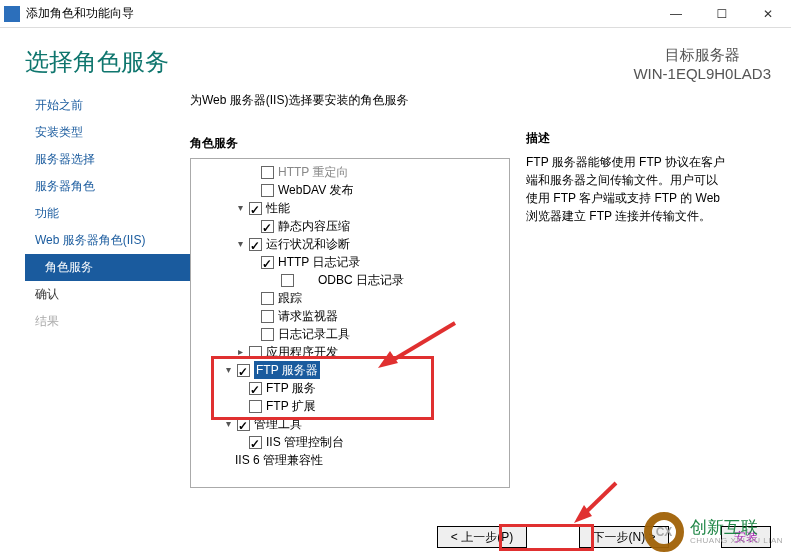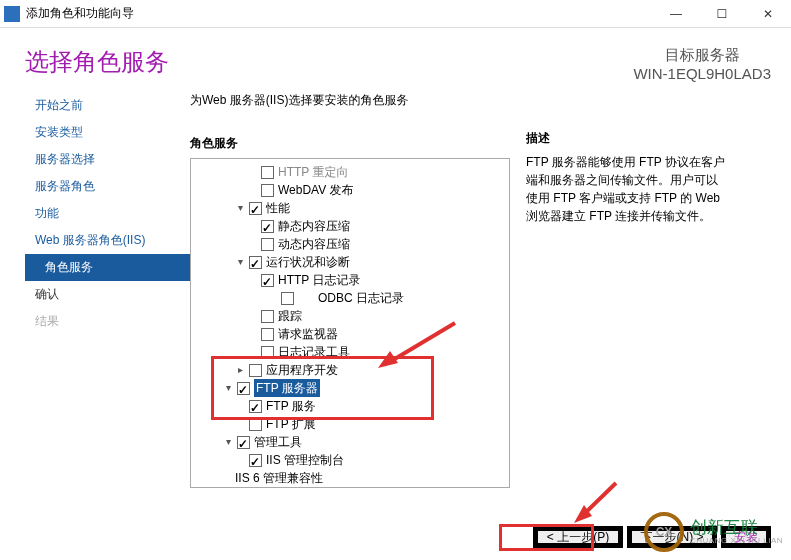--- a/index.html
+++ b/index.html
@@ -3,21 +3,21 @@
 <meta charset="utf-8">
 <style>
   * { box-sizing: border-box; margin: 0; padding: 0; }
   body { font-family: "Microsoft YaHei", sans-serif; font-size: 12px; background: #fff; width: 791px; height: 560px; overflow: hidden; position: relative; }
   .titlebar { height: 28px; display: flex; align-items: center; padding-left: 4px; border-bottom: 1px solid #ddd; }
   .titlebar-icon { width: 16px; height: 16px; background: #2c6fbb; margin-right: 6px; }
   .titlebar-text { flex: 1; font-size: 12px; }
   .win-controls { display: flex; }
   .win-btn { width: 46px; height: 30px; display: flex; align-items: center; justify-content: center; color: #333; }
   .heading-row { display: flex; padding: 18px 20px 10px 25px; align-items: flex-start; }
-  .heading { font-size: 24px; color: #a21caf; font-weight: 300; flex: 1; }
+  .heading { font-size: 24px; color: #0f766e; font-weight: 300; flex: 1; }
   .server-info { text-align: center; font-size: 15px; color: #555; }
   .body-row { display: flex; padding: 0 0 0 25px; }
   .nav-col { width: 165px; }
   .nav-item { padding: 5px 0 5px 10px; font-size: 12px; color: #333; cursor: pointer; }
   .nav-item.linkish { color: #1a5b9e; }
   .nav-item.active { background: #1a5b9e; color: #fff; padding-left: 20px; }
   .nav-item.indent { padding-left: 20px; }
   .main-col { flex: 1; display: flex; padding-right: 14px; }
   .roles-col { display: flex; flex-direction: column; }
   .instruct { font-size: 12px; margin-bottom: 26px; }
@@ -25,26 +25,26 @@
   .tree-box { border: 1px solid #aaa; width: 320px; height: 330px; overflow: auto; padding-top: 4px; position: relative; }
   .tree-item { display: flex; align-items: center; font-size: 12px; line-height: 18px; padding: 0 4px; white-space: nowrap; }
   .exp { width: 11px; height: 11px; display: inline-flex; align-items: center; justify-content: center; margin-right: 3px; color: #555; font-size: 10px; }
   .chk { width: 13px; height: 13px; border: 1px solid #666; margin-right: 4px; position: relative; }
   .chk.checked::after { content: "✓"; position: absolute; top: -2px; left: 0px; font-size: 12px; font-weight: bold; }
   .tree-label.sel { background: #1a5b9e; color: #fff; padding: 0 2px; }
   .gray { color: #888; }
   .desc-col { margin-left: 16px; width: 200px; }
   .desc-text { font-size: 12px; line-height: 1.5; }
   .footer { position: absolute; bottom: 12px; right: 0; display: flex; gap: 4px; padding-right: 20px; }
-  .footer-btn { min-width: 90px; height: 22px; border: 5px solid #000000; background: #efefef; font-size: 12px; display: flex; align-items: center; justify-content: center; }
+  .footer-btn { min-width: 90px; height: 22px; border: 1px solid #000000; background: #efefef; font-size: 12px; display: flex; align-items: center; justify-content: center; margin-left: 48px; }
   .footer-btn.disabled { color: #a21caf; }
   .red-box { position: absolute; border: 3px solid #e03030; pointer-events: none; }
   .arrow { position: absolute; pointer-events: none; }
   .watermark { position: absolute; right: 8px; bottom: 8px; display: flex; align-items: center; gap: 6px; opacity: 0.95; }
-  .watermark-icon { width: 40px; height: 40px; border: 4px solid #a16207; border-radius: 50%; display: flex; align-items: center; justify-content: center; font-weight: bold; color: #a5a5a5; }
+  .watermark-icon { width: 40px; height: 40px; border: 8px solid #a16207; border-radius: 50%; display: flex; align-items: center; justify-content: center; font-weight: bold; color: #a5a5a5; }
   .watermark-text { font-size: 17px; font-weight: normal; color: #15803d; line-height:1.05;}
   .watermark-sub { font-size: 8px; color: #a5a5a5; letter-spacing: 0.5px; }
 </style>
 </head>
 <body>
 
 <div class="titlebar">
   <div class="titlebar-icon"></div>
   <div class="titlebar-text">添加角色和功能向导</div>
   <div class="win-controls">
@@ -94,25 +94,20 @@
           <div class="tree-item" style="padding-left: 44px;">
             <span class="exp">▾</span>
             <span class="chk checked"></span>
             <span class="tree-label">性能</span>
           </div>
           <div class="tree-item" style="padding-left: 56px;">
             <span class="exp"></span>
             <span class="chk checked"></span>
             <span class="tree-label">静态内容压缩</span>
           </div>
-          <div class="tree-item" style="padding-left: 56px;">
-            <span class="exp"></span>
-            <span class="chk"></span>
-            <span class="tree-label">动态内容压缩</span>
-          </div>
           <div class="tree-item" style="padding-left: 44px;">
             <span class="exp">▾</span>
             <span class="chk checked"></span>
             <span class="tree-label">运行状况和诊断</span>
           </div>
           <div class="tree-item" style="padding-left: 56px;">
             <span class="exp"></span>
             <span class="chk checked"></span>
             <span class="tree-label">HTTP 日志记录</span>
           </div>

